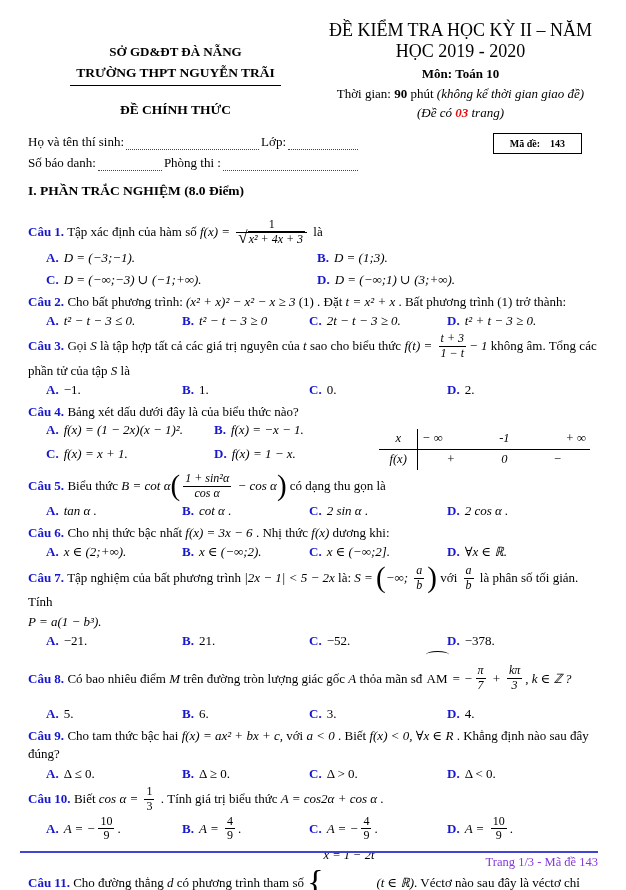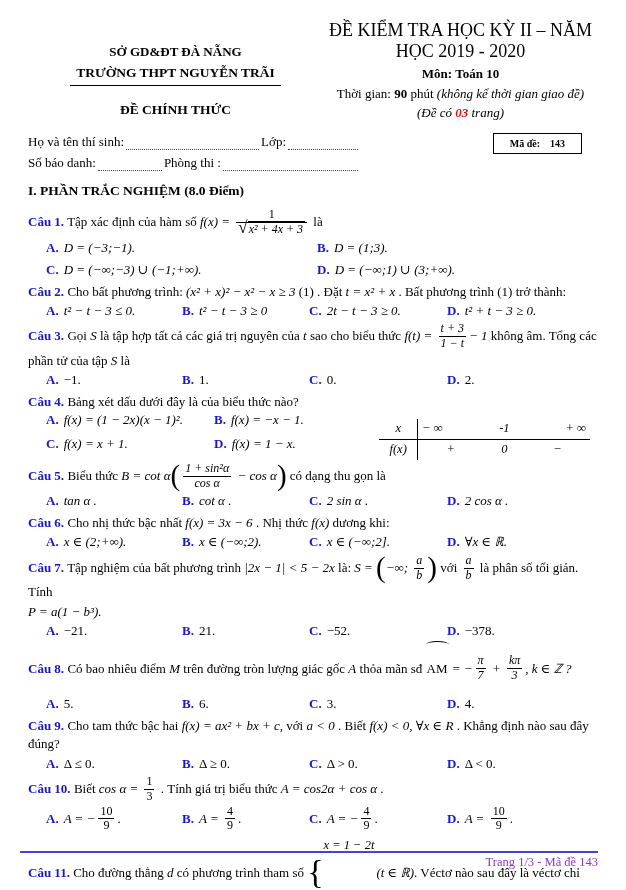--- a/index.html
+++ b/index.html
@@ -27,21 +27,21 @@
   .infolines{width:332px;}
   .iline{display:flex;align-items:flex-end;height:21px;}
   .leader{border-bottom:1.2px dotted #444;flex:1;height:1em;margin:0 2px;}
   .leader.fix70{flex:0 0 70px;}
   .leader.fix64{flex:0 0 64px;}
   .codebox{position:absolute;right:16px;top:4px;border:1.6px solid #000;
            padding:4px 16px;font-weight:bold;font-size:10px;white-space:nowrap;}
   .codebox .val{margin-left:10px;}
 
   
-  .section-title{font-weight:bold;margin:10px 0 10px 0;font-size:13.5px;}
+  .section-title{font-weight:bold;margin:10px 0 20px 0;font-size:13.5px;}
   .q{margin-top:3px;line-height:1.42;}
   .qlabel{color:#1717cf;font-weight:bold;}
   .m{font-style:italic;}
   .stem{margin-top:1px;}
   .opts{display:grid;padding-left:18px;margin:1px 0 2px 0;}
   .o4{grid-template-columns:136px 127px 138px auto;}
   .o2{grid-template-columns:271px auto;row-gap:4px;}
   .olet{color:#1717cf;font-weight:bold;margin-right:5px;}
   .opt{white-space:nowrap;}
 

